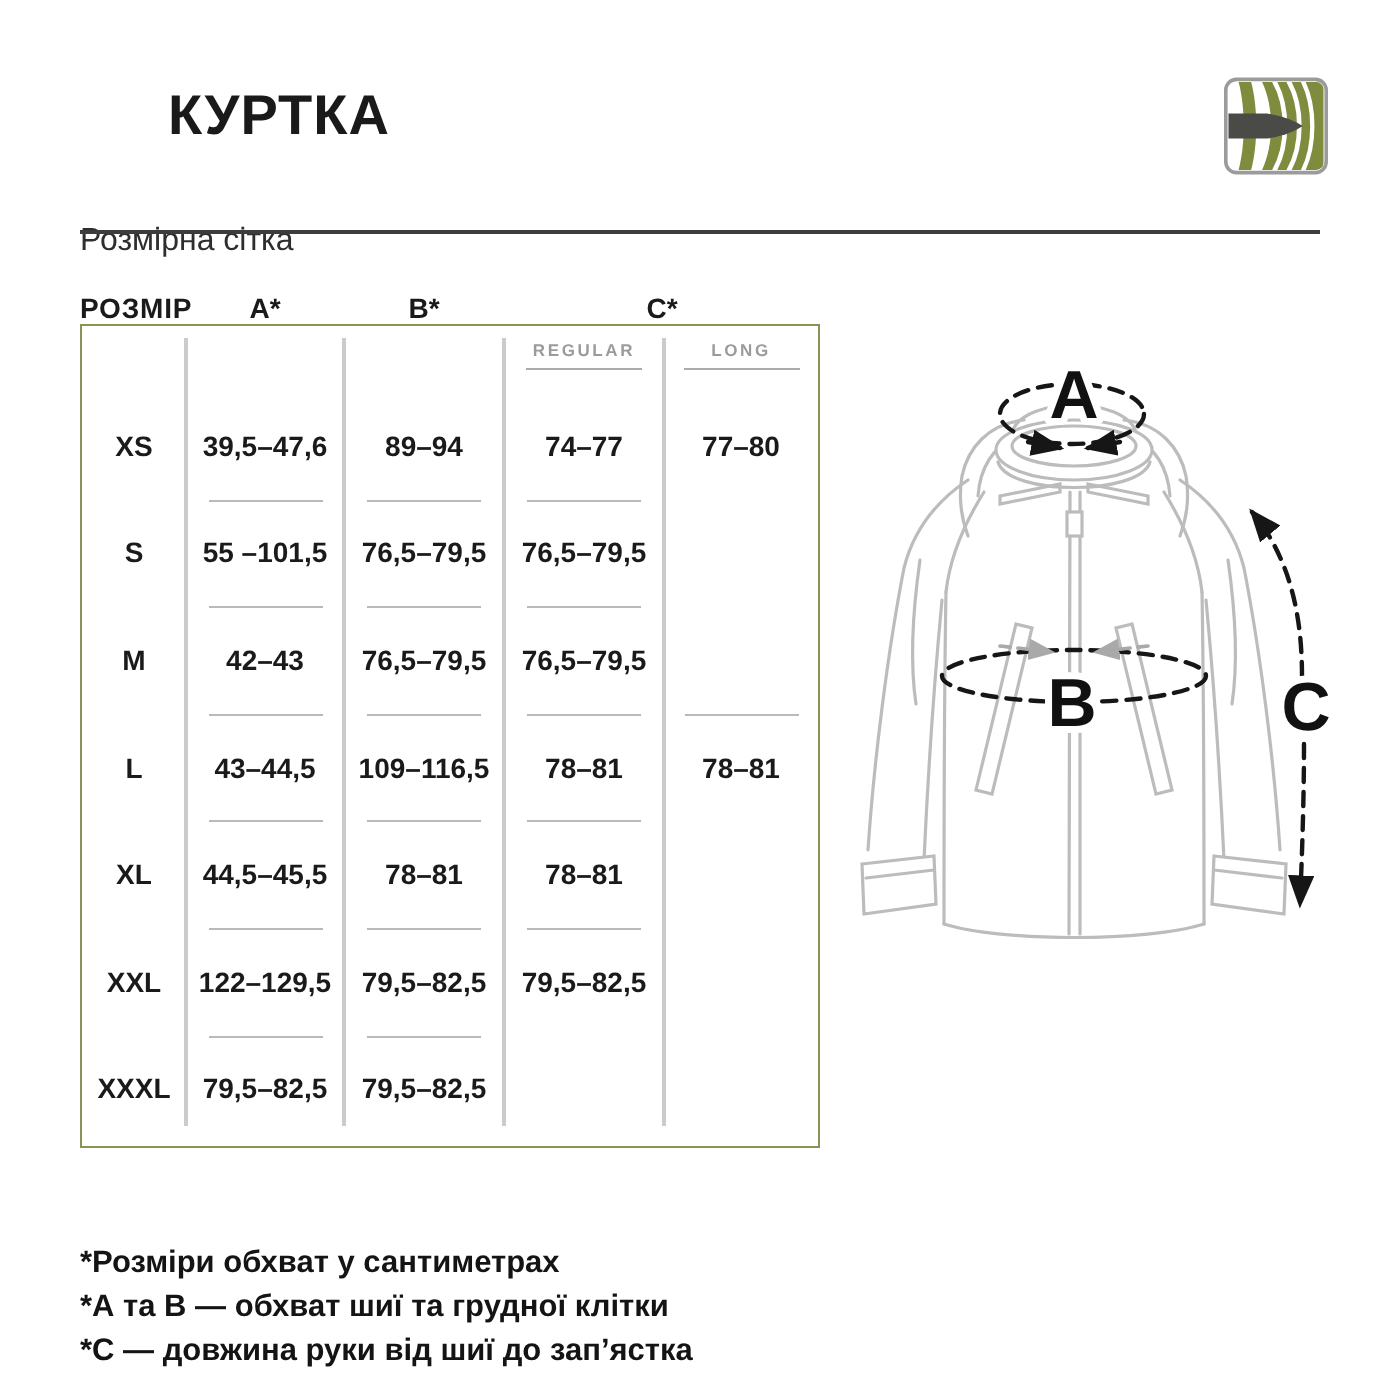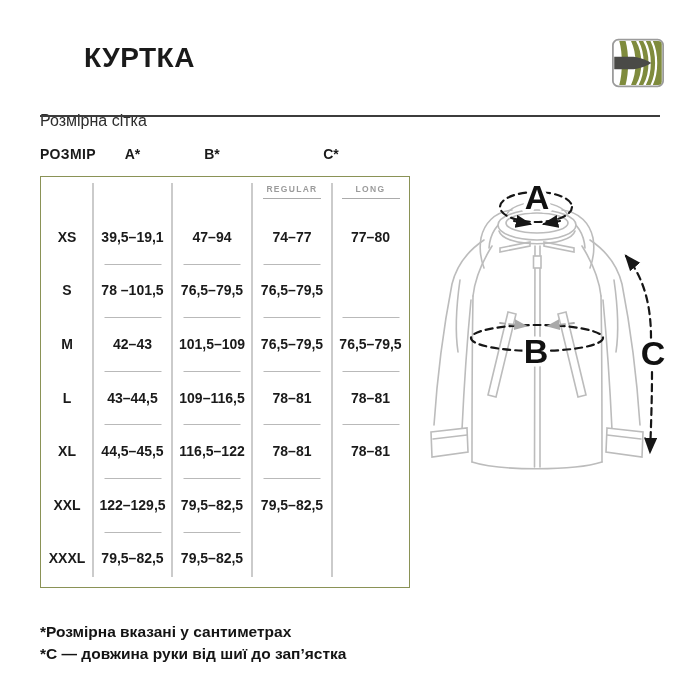--- a/index.html
+++ b/index.html
@@ -13,21 +13,21 @@
   .divider{position:absolute;left:40px;top:115px;width:620px;height:2px;background:#3c3c3c;}
 
   .colh-row{position:absolute;left:0;top:146px;width:600px;height:18px;font-size:14px;font-weight:700;}
   .size-label{position:absolute;left:40px;top:0;letter-spacing:.4px;}
   .colh{position:absolute;top:0;text-align:center;}
   .colh-a{left:93px;width:79px;}
   .colh-b{left:172px;width:80px;}
   .colh-c{left:252px;width:158px;}
 
   .table-box{
-    position:absolute;left:40px;top:176px;width:370px;height:412px;
+    position:absolute;left:40px;top:162px;width:370px;height:412px;
     border:1.5px solid #8a9256;box-sizing:border-box;background:#fff;
   }
   .vl{position:absolute;top:6px;bottom:10px;width:1.5px;background:#cbcbcb;}
   .vl1{left:51px;}.vl2{left:130px;}.vl3{left:210px;}.vl4{left:290px;}
   .t-head{display:grid;grid-template-columns:52px 79px 80px 80px 1fr;height:33px;padding-top:7px;box-sizing:border-box;}
   .subh{
     justify-self:center;width:58px;text-align:center;
     font-size:8.5px;font-weight:700;letter-spacing:1.3px;color:#9b9b9b;
     border-bottom:1px solid #ababab;padding-bottom:4px;height:fit-content;
   }
@@ -94,49 +94,47 @@
     <div class="vl vl3"></div>
     <div class="vl vl4"></div>
 
     <div class="t-head">
       <span class="subh subh-reg">REGULAR</span>
       <span class="subh subh-long">LONG</span>
     </div>
 
     <div class="t-row">
       <span class="cell size">XS</span>
-      <span class="cell data">39,5–19,1</span>
-      <span class="cell data">47–94</span>
+      <span class="cell data">39,5–47,6</span>
+      <span class="cell data">89–94</span>
       <span class="cell data">74–77</span>
       <span class="cell data">77–80</span>
     </div>
     <div class="t-row">
       <span class="cell size">S</span>
-      <span class="cell data">78 –101,5</span>
+      <span class="cell data">55 –101,5</span>
       <span class="cell data">76,5–79,5</span>
       <span class="cell data">76,5–79,5</span>
     </div>
     <div class="t-row">
       <span class="cell size">M</span>
       <span class="cell data">42–43</span>
-      <span class="cell data">101,5–109</span>
       <span class="cell data">76,5–79,5</span>
       <span class="cell data">76,5–79,5</span>
     </div>
     <div class="t-row">
       <span class="cell size">L</span>
       <span class="cell data">43–44,5</span>
       <span class="cell data">109–116,5</span>
       <span class="cell data">78–81</span>
       <span class="cell data">78–81</span>
     </div>
     <div class="t-row">
       <span class="cell size">XL</span>
       <span class="cell data">44,5–45,5</span>
-      <span class="cell data">116,5–122</span>
       <span class="cell data">78–81</span>
       <span class="cell data">78–81</span>
     </div>
     <div class="t-row">
       <span class="cell size">XXL</span>
       <span class="cell data">122–129,5</span>
       <span class="cell data">79,5–82,5</span>
       <span class="cell data">79,5–82,5</span>
     </div>
     <div class="t-row">
@@ -220,17 +218,18 @@
       <path class="meas" d="M 231,158 C 231,130 226,100 206,76" marker-end="url(#mArr)"></path>
       <path class="meas" d="M 232,192 C 232,220 231,248 230,272" marker-end="url(#mArr)"></path>
     </g>
 
     <text x="117" y="29">A</text>
     <text x="116" y="183">B</text>
     <text x="233" y="185">C</text>
   </svg>
 
   <div class="footnotes">
-    <div>*Розмірна вказані у сантиметрах</div>
+    <div>*Розміри обхват у сантиметрах</div>
+    <div>*А та В — обхват шиї та грудної клітки</div>
     <div>*С — довжина руки від шиї до зап’ястка</div>
   </div>
 
 </div>
 
 </body></html>

